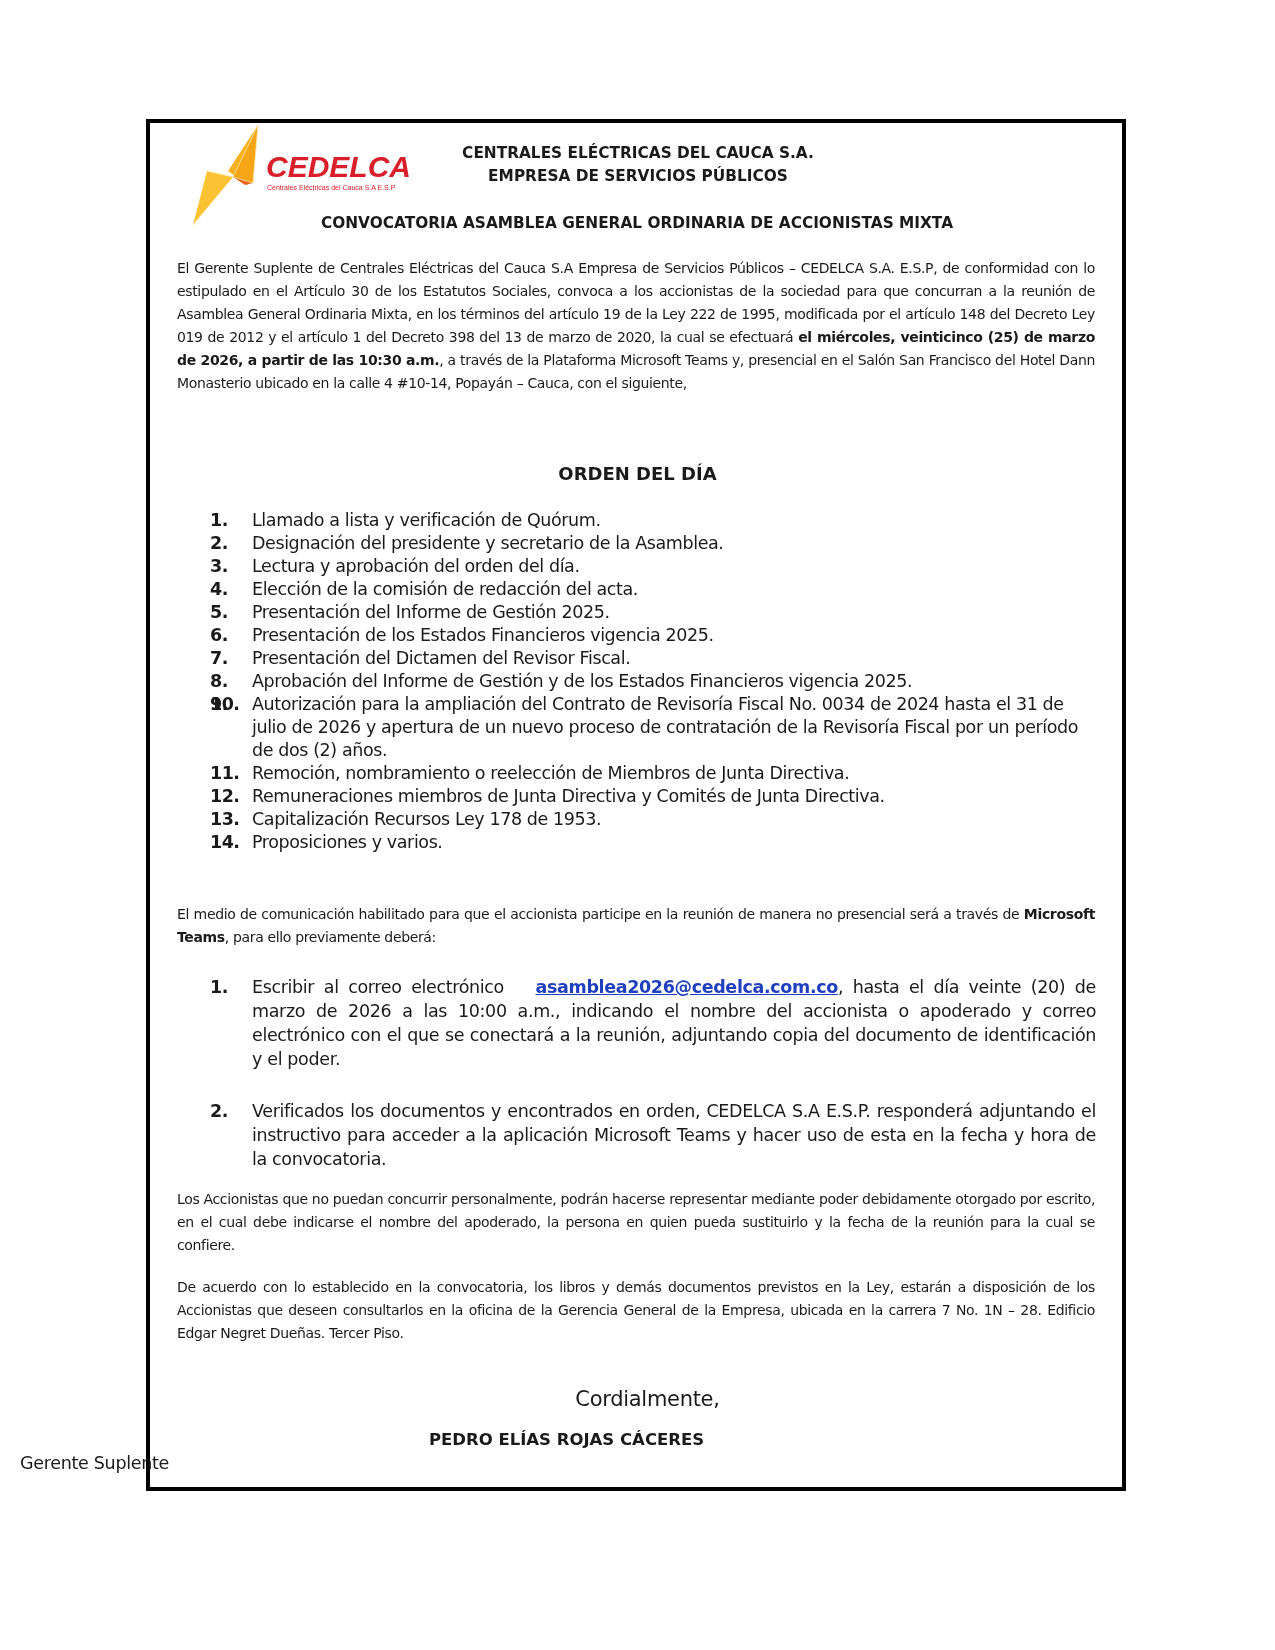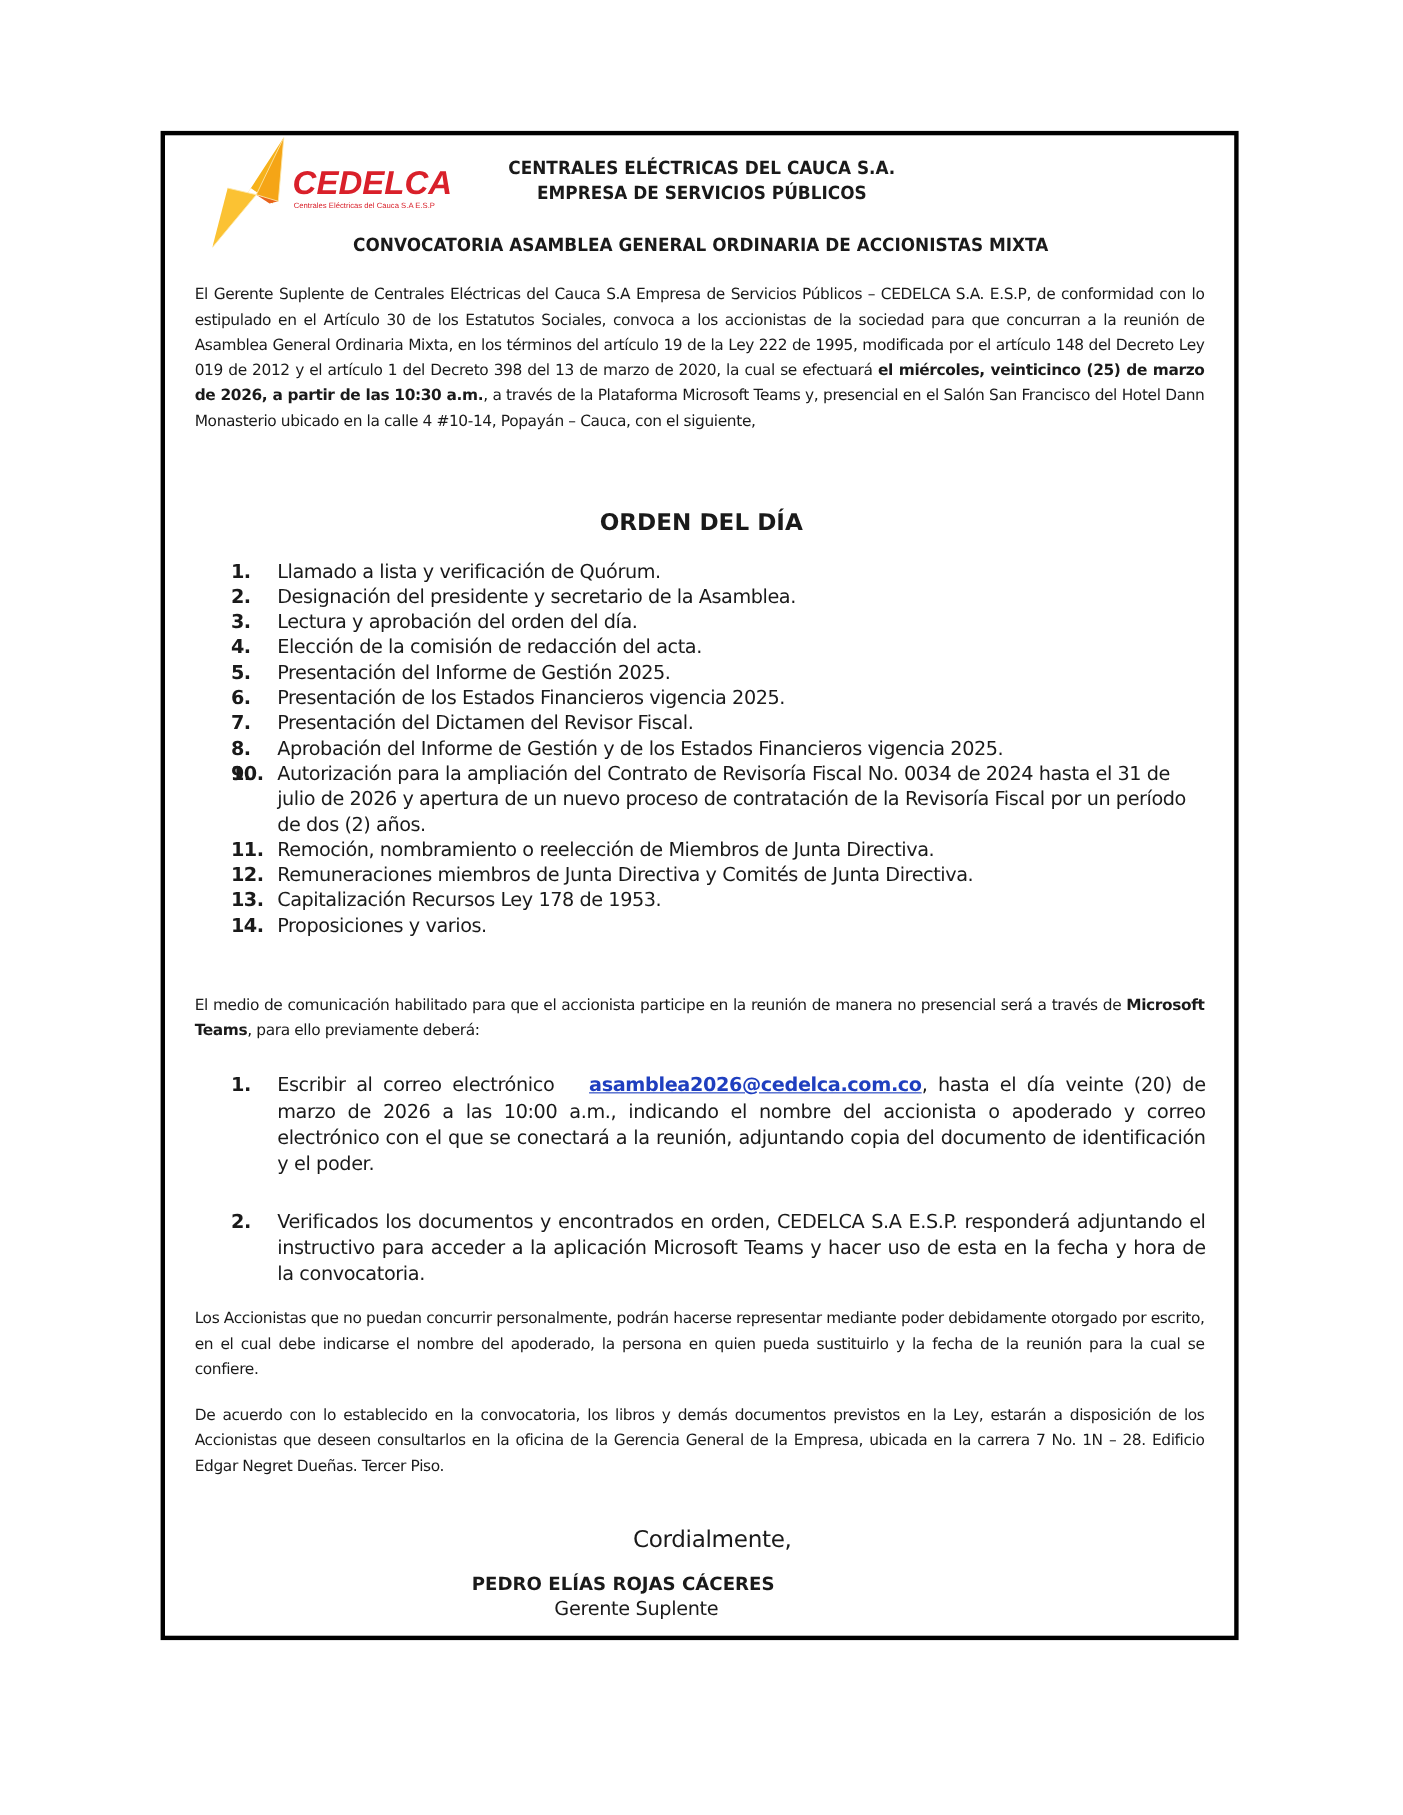--- a/index.html
+++ b/index.html
@@ -16,39 +16,39 @@
          font-size: 16.5px; font-family: "DejaVu Sans", sans-serif; transform: scaleX(0.93); }
   .h1 { top: 143px; left: 53px; width: 1170px; }
   .h2 { top: 166px; left: 53px; width: 1170px; }
   .h3 { top: 213px; left: 42px; width: 1190px; }
   .para { position: absolute; left: 177px; width: 918px; font-size: 14px; line-height: 23px;
           text-align: justify; font-family: "DejaVu Sans", sans-serif; letter-spacing: -0.35px;
           word-spacing: 0px; }
   .para b { font-weight: bold; }
   .p1 { top: 257px; }
   .orden { position: absolute; top: 463px; left: 0; width: 1275px; text-align: center; font-weight: bold;
-           font-size: 21px; box-sizing: border-box; }
+           font-size: 18px; box-sizing: border-box; }
   .agenda { position: absolute; left: 210px; top: 509px; width: 890px; margin: 0; padding: 0; list-style: none; }
   .agenda li { position: relative; padding-left: 42px; font-size: 17.5px; line-height: 23px; letter-spacing: -0.4px; }
   .agenda li .num { position: absolute; left: 0; top: 0; font-weight: bold; letter-spacing: -0.5px; }
   .p2 { top: 903px; }
   .steps { position: absolute; left: 210px; width: 886px; margin: 0; padding: 0; list-style: none; }
   .steps li { position: relative; padding-left: 42px; font-size: 17.5px; line-height: 24px;
               text-align: justify; letter-spacing: -0.35px; }
   .steps li .num { position: absolute; left: 0; top: 0; font-weight: bold; }
   .s1 { top: 975px; }
   .s2 { top: 1099px; }
   .email { color: #1f3fbf; font-weight: bold; text-decoration: underline; margin-left: 22px; }
   .p3 { top: 1188px; }
   .p4 { top: 1276px; }
   .cord { position: absolute; top: 1387px; left: 0; width: 1275px; text-align: center; font-size: 21px;
           padding-left: 20px; box-sizing: border-box; letter-spacing: -0.3px; }
   .sign { position: absolute; top: 1430px; left: 0; width: 1113px; text-align: center; font-weight: bold;
           font-size: 16.5px; padding-left: 20px; box-sizing: border-box; }
-  .role { position: absolute; top: 1453px; left: 0; width: 1137px; text-align: center; font-size: 17.5px;
+  .role { position: absolute; top: 1453px; left: 0; width: 1137px; font-size: 17.5px;
           padding-left: 20px; box-sizing: border-box; letter-spacing: -0.3px; }
 </style>
 </head>
 <body>
 
 <div class="frame"></div>
 
 <svg class="logo" viewBox="0 0 210 108">
   <polygon points="65,0 55,60 35,46 0,100" fill="#f7b21b"></polygon>
   <polygon points="65,0 58,36 40,52" fill="#f39a12"></polygon>

